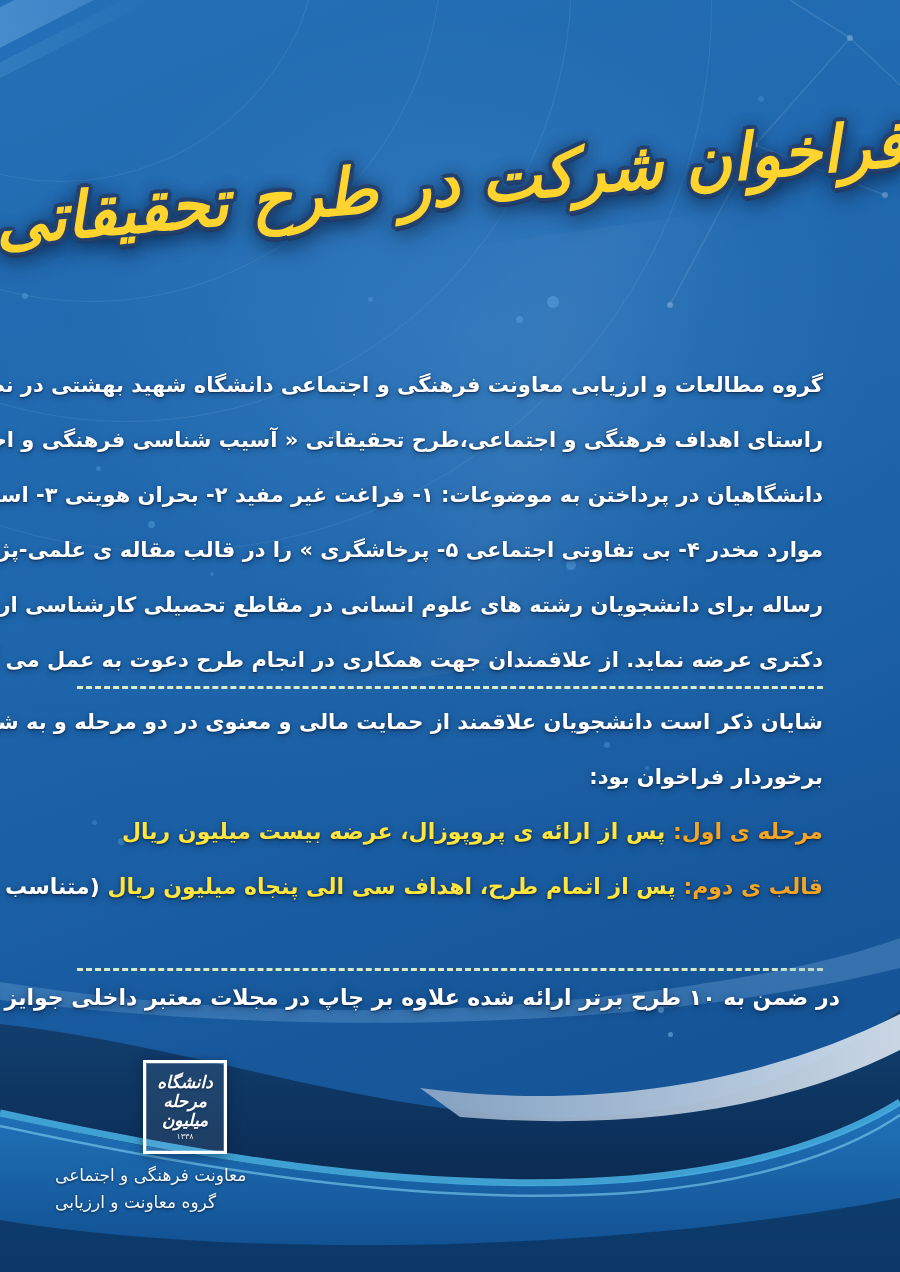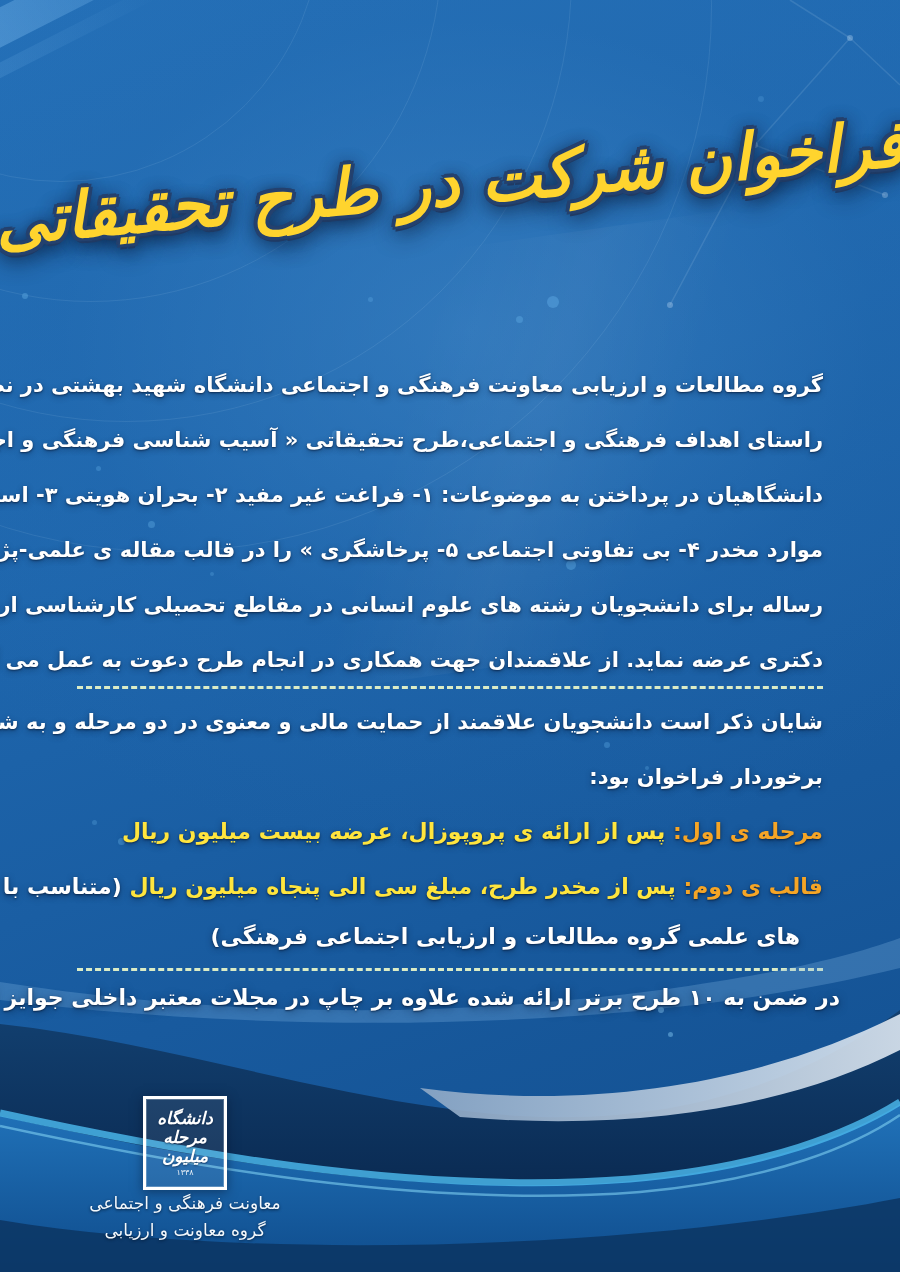--- a/index.html
+++ b/index.html
@@ -70,31 +70,31 @@
   .stage-line.st2-note{top:917px;right:100px;left:77px;text-align:right;color:#ffffff;font-size:22px;}
   .stage-label{color:#f5a526;}
   .stage-amount{color:#ffe53e;}
   .stage-note{color:#ffffff;}
   .bottom-note{position:absolute;left:60px;right:60px;top:980px;direction:rtl;
     text-align:center;color:#ffffff;font-weight:bold;font-size:22px;line-height:36px;
     text-shadow:0 1px 2px rgba(8,30,62,.85), 0 2px 8px rgba(8,30,62,.6);z-index:6;white-space:nowrap;}
   
   .waves{position:absolute;left:0;bottom:0;width:900px;height:352px;z-index:3;}
   
-  .brand{position:absolute;left:55px;top:1096px;width:260px;z-index:8;text-align:center;}
+  .brand{position:absolute;left:55px;top:1060px;width:260px;z-index:8;text-align:left;}
   .logo-frame{
     margin:0 auto;width:78px;height:88px;border:3px solid #ffffff;
     background:rgba(255,255,255,.07);
     box-shadow:0 2px 10px rgba(5,20,45,.5), inset 0 0 0 1px rgba(255,255,255,.25);
     display:flex;flex-direction:column;align-items:center;justify-content:center;
   }
   .logo-word{color:#ffffff;font-weight:bold;font-style:italic;font-size:17px;line-height:19px;
     text-shadow:0 1px 2px rgba(5,25,55,.6);}
   .logo-year{color:#ffffff;font-size:8px;letter-spacing:2px;margin-top:2px;opacity:.9;}
-  .footer-caption{margin-top:0;color:#f3f8fc;font-size:17px;line-height:27px;direction:rtl;
+  .footer-caption{margin-top:8px;color:#f3f8fc;font-size:17px;line-height:27px;direction:rtl;
     text-shadow:0 1px 3px rgba(4,22,48,.8);}
 </style>
 </head>
 <body>
 
 <div class="canvas">
 
   <div class="sheen"></div>
   <div class="streak s1"></div>
   <div class="streak s2"></div>
@@ -154,24 +154,23 @@
     <div class="fa-line l-right">برخوردار فراخوان بود:</div>
   </div>
 
   <div class="stage-line st1">
     <span class="stage-label">مرحله ی اول:</span>
     <span class="stage-amount">پس از ارائه ی پروپوزال، عرضه بیست میلیون ریال</span>
   </div>
 
   <div class="stage-line st2">
     <span class="stage-label">قالب ی دوم:</span>
-    <span class="stage-amount">پس از مخدر طرح، مبلغ سی الی پنجاه میلیون ریال</span>
+    <span class="stage-amount">پس از اتمام طرح، اهداف سی الی پنجاه میلیون ریال</span>
     <span class="stage-note">(متناسب با ارزیابی</span>
   </div>
-  <div class="stage-line st2-note">های علمی گروه مطالعات و ارزیابی اجتماعی فرهنگی)</div>
 
   <div class="divider d2"></div>
 
   <div class="bottom-note">در ضمن به ۱۰ طرح برتر ارائه شده علاوه بر چاپ در مجلات معتبر داخلی جوایز ارزنده ای نیز تعلق می گیرد.</div>
 
   <svg class="waves" width="900" height="352" viewBox="0 0 900 352" preserveAspectRatio="none">
     <defs>
       <linearGradient id="gDark" x1="0" y1="0" x2="0" y2="1">
         <stop offset="0" stop-color="#124070"></stop>
           <stop offset="1" stop-color="#0a2a52"></stop>

